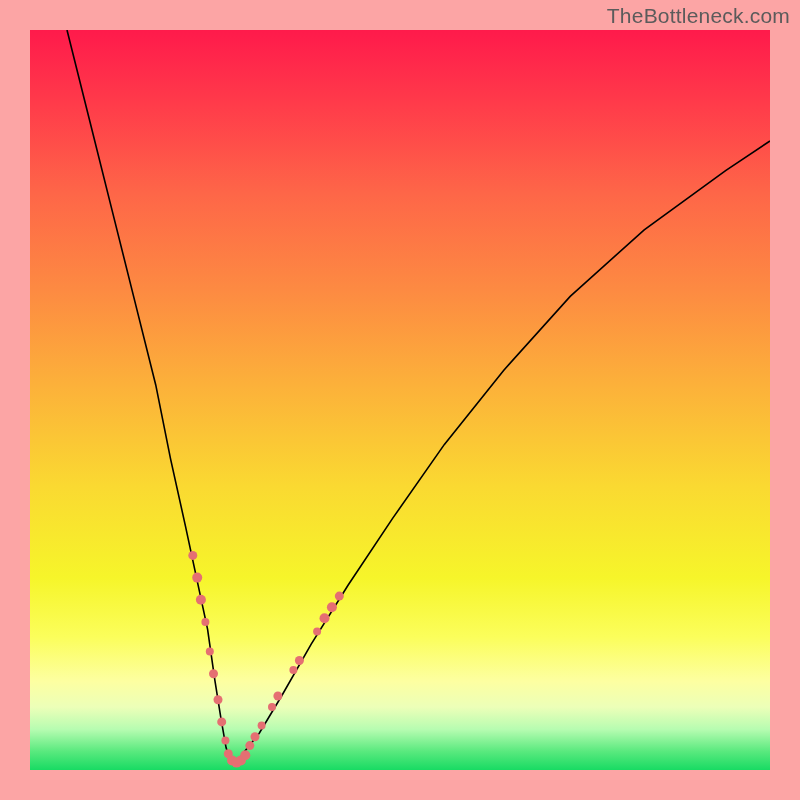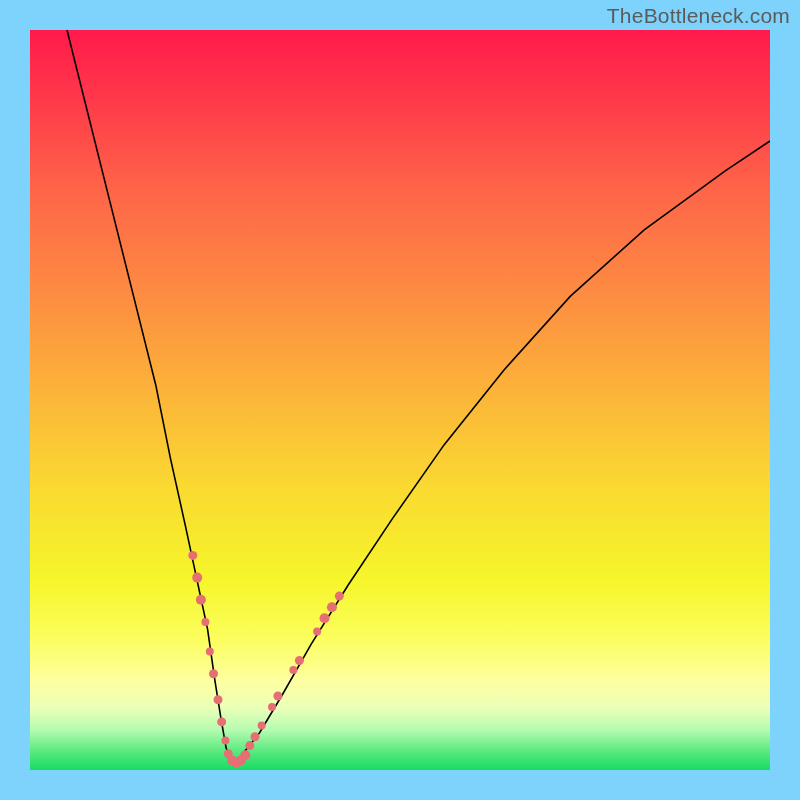--- a/index.html
+++ b/index.html
@@ -10,21 +10,21 @@
     overflow: hidden;
     background: #000;
     font-family: Arial, Helvetica, sans-serif;
   }
   .frame {
     position: absolute;
     left: 0;
     top: 0;
     width: 800px;
     height: 800px;
-    background: #7dd3fc;
+    background: #fca5a5;
   }
   .plot-area {
     position: absolute;
     left: 30px;
     top: 30px;
     width: 740px;
     height: 740px;
     overflow: hidden;
   }
   .gradient {

